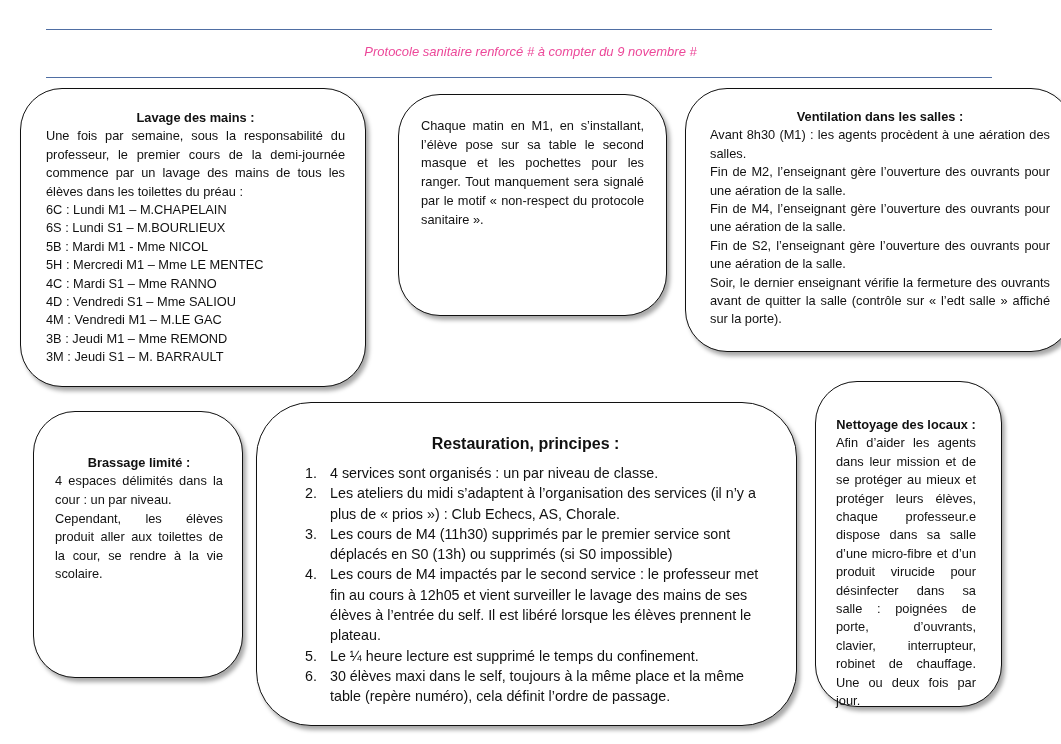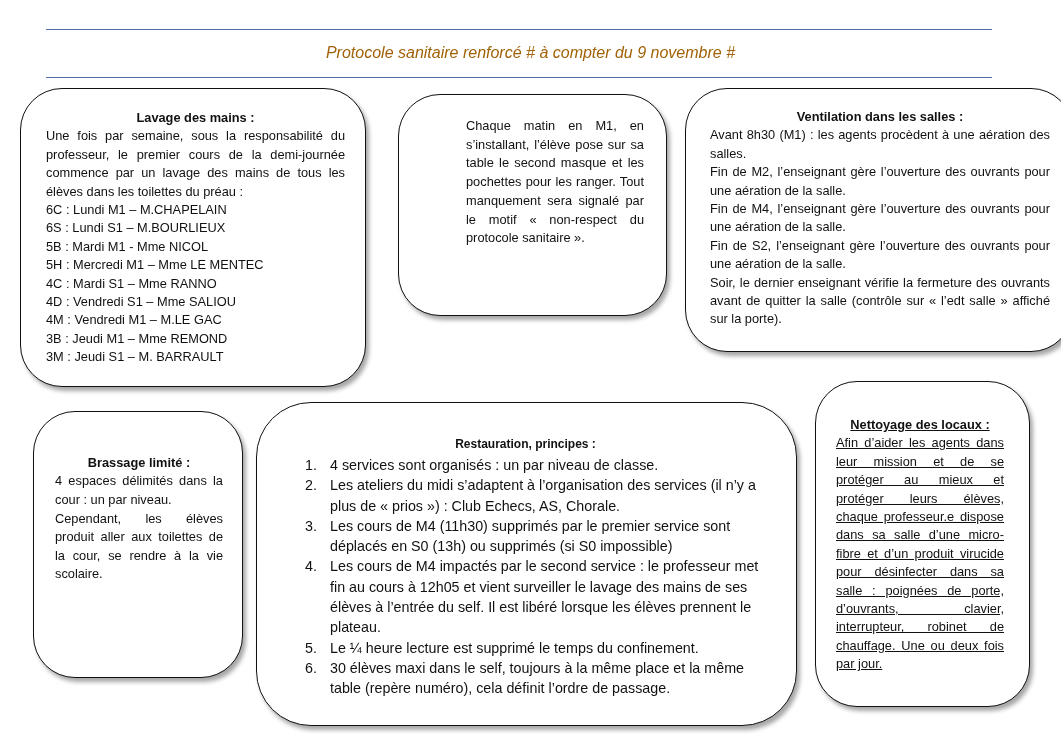--- a/index.html
+++ b/index.html
@@ -1,39 +1,39 @@
 <!DOCTYPE html>
 <html><head>
 <meta charset="utf-8">
 <style>
   html, body { margin: 0; padding: 0; background: #ffffff; }
   body { width: 1061px; height: 744px; position: relative; overflow: hidden;
          font-family: "Liberation Sans", "DejaVu Sans", sans-serif; color: #111; }
   .rule { position: absolute; left: 46px; width: 946px; height: 0; border-top: 1px solid #4f6ea3; }
   .header-title { position: absolute; top: 44px; left: 0; width: 1061px; text-align: center;
-                  font-style: italic; font-size: 16px; color: #a16207; }
+                  font-style: italic; font-size: 13px; color: #ec4899; }
   .box { position: absolute; box-sizing: border-box; border: 1.6px solid #111; border-radius: 42px;
          background: #fff; box-shadow: 3px 4px 4px rgba(0,0,0,0.35); font-size: 12.8px; line-height: 18.4px; }
   .box h3 { margin: 0; font-size: 12.8px; font-weight: bold; text-align: center; line-height: 18.4px; }
   .box p { margin: 0; text-align: justify; }
   .lines div { white-space: nowrap; }
 
   #box-lavage { left: 20px; top: 88px; width: 346px; height: 299px; padding: 20px 20px 0 25px; }
   #box-masque { left: 398px; top: 94px; width: 269px; height: 222px; padding: 22px 22px 0 22px; }
-  #box-masque p { line-height: 18.7px; margin-left: 45px; }
+  #box-masque p { line-height: 18.7px; }
   #box-ventilation { left: 685px; top: 88px; width: 388px; height: 264px; padding: 19px 22px 0 24px; }
   #box-brassage { left: 33px; top: 411px; width: 210px; height: 267px; padding: 42px 19px 0 21px; }
   #box-brassage p { line-height: 18.6px; }
   #box-restauration { left: 256px; top: 402px; width: 541px; height: 324px; padding: 30px 30px 0 48px;
                       border-radius: 55px; font-size: 14.3px; line-height: 20.3px; }
-  #box-restauration h3 { font-size: 12px; line-height: 22px; margin-bottom: 0; margin-left: -20px; }
+  #box-restauration h3 { font-size: 16px; line-height: 22px; margin-bottom: 8px; margin-left: -20px; }
   #box-restauration ol { margin: 0; padding: 0 0 0 0; list-style: none; }
   #box-restauration li { position: relative; padding-left: 25px; }
   #box-restauration li .num { position: absolute; left: 0; top: 0; }
-  #box-nettoyage { left: 815px; top: 381px; width: 215px; height: 326px; padding: 34px 25px 0 20px; text-decoration: underline; }
+  #box-nettoyage { left: 815px; top: 381px; width: 187px; height: 326px; padding: 34px 25px 0 20px; }
   #box-nettoyage p { line-height: 18.4px; }
 </style>
 </head>
 <body>
 
 <div class="rule" style="top:29px;"></div>
 <div class="header-title">Protocole sanitaire renforcé # à compter du 9 novembre #</div>
 <div class="rule" style="top:77px;"></div>
 
 <div class="box" id="box-lavage">

